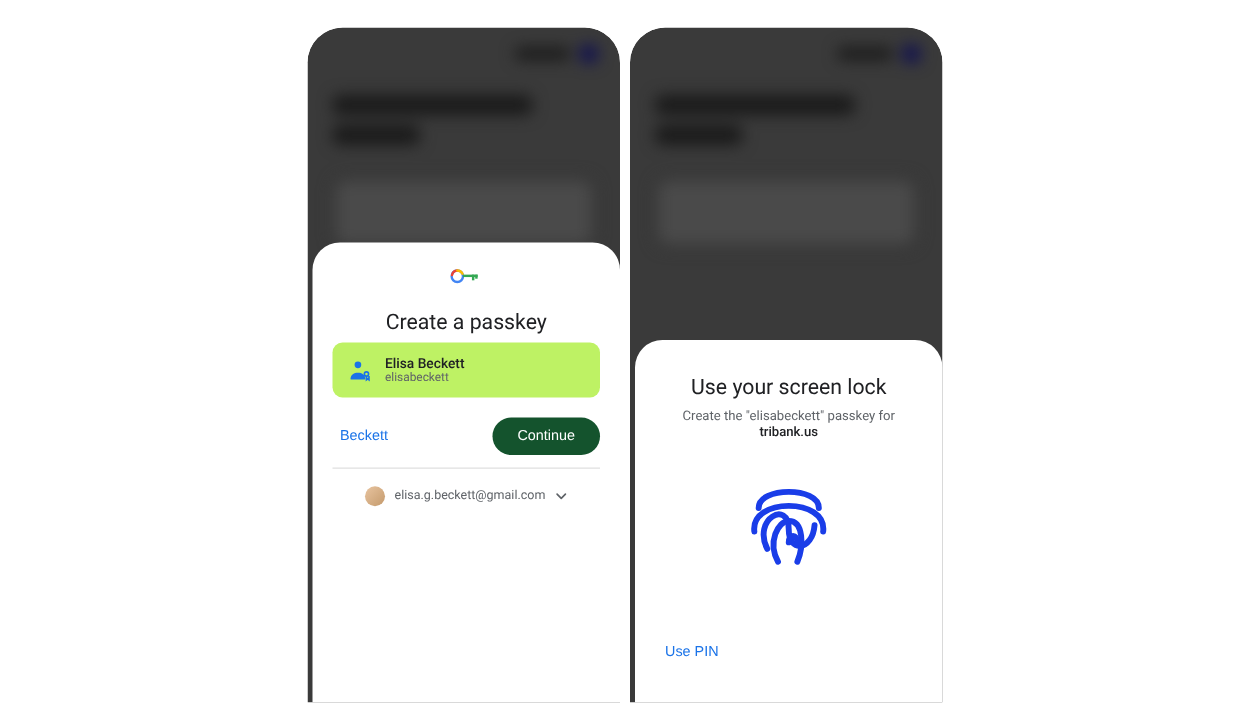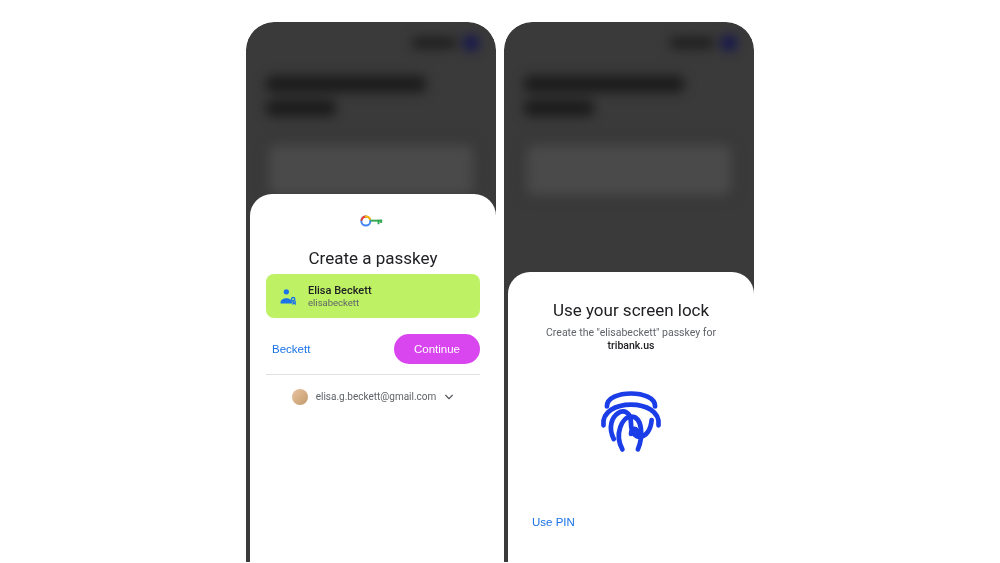--- a/index.html
+++ b/index.html
@@ -113,21 +113,21 @@
     .btn-cancel {
       background: none;
       border: none;
       color: #1a73e8;
       font-size: 11.5px;
       font-weight: 500;
       cursor: pointer;
       padding: 8px 6px;
     }
     .btn-continue {
-      background: #d946ef;
+      background: #14532d;
       border: none;
       color: #fff;
       font-size: 11.5px;
       font-weight: 500;
       border-radius: 18px;
       padding: 9px 20px;
       cursor: pointer;
     }
     .divider { height: 1px; background: #e0e0e0; margin: 4px 0 10px; }
     .acct-switcher {

